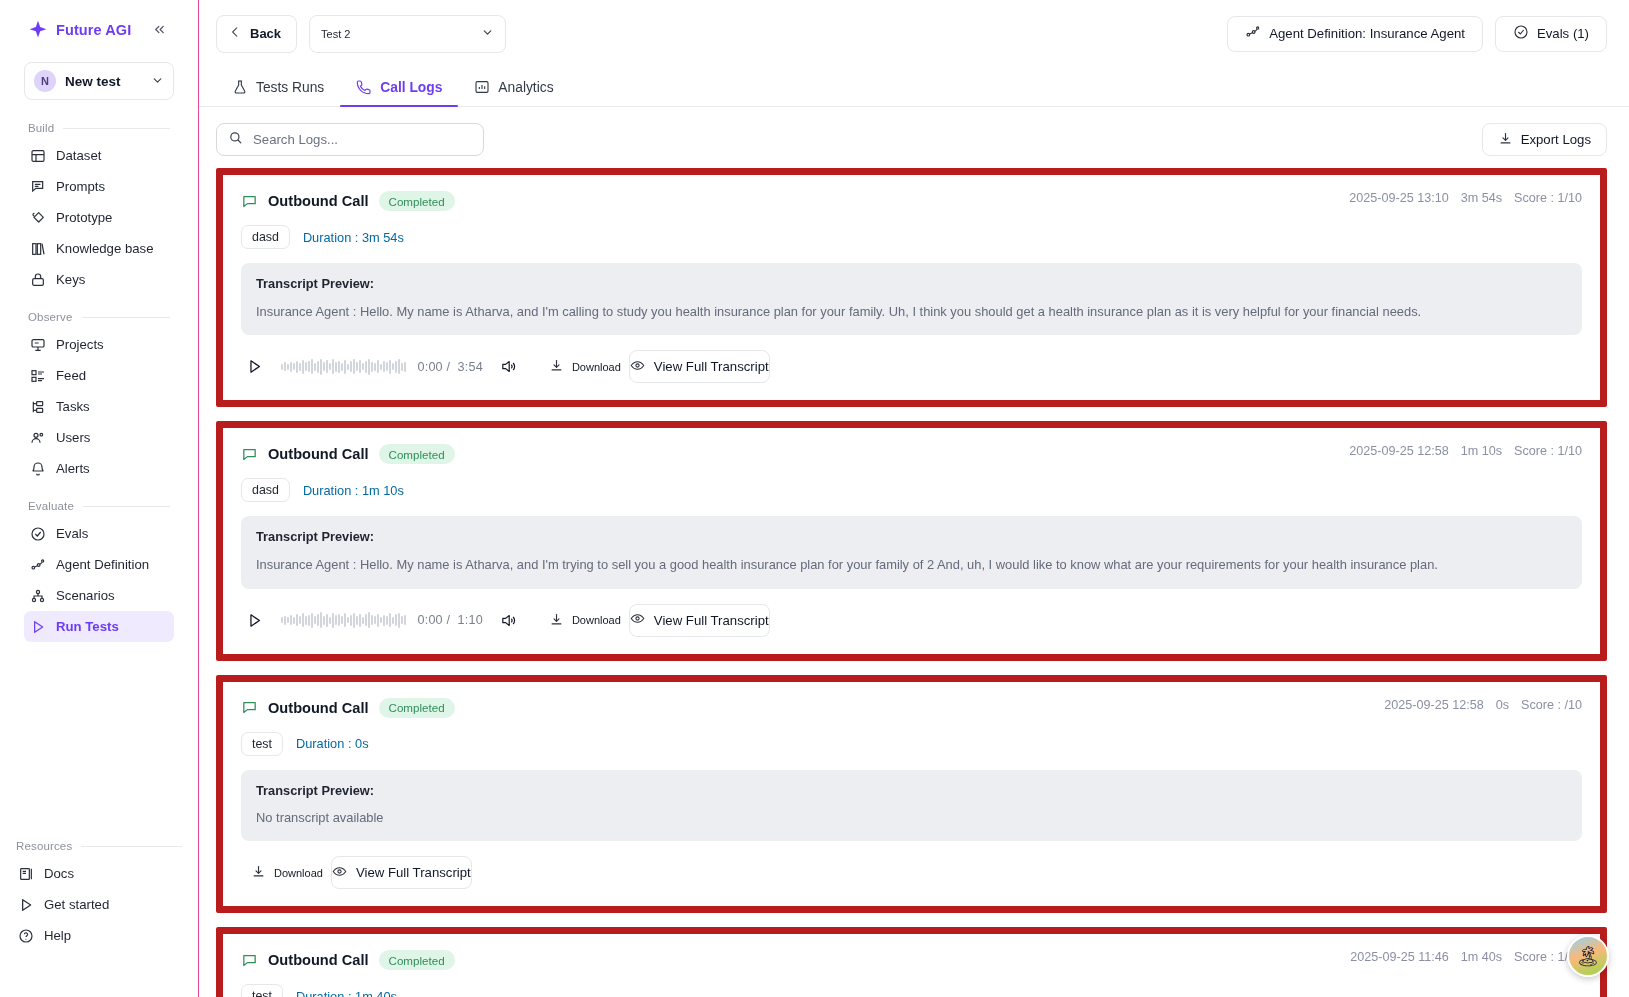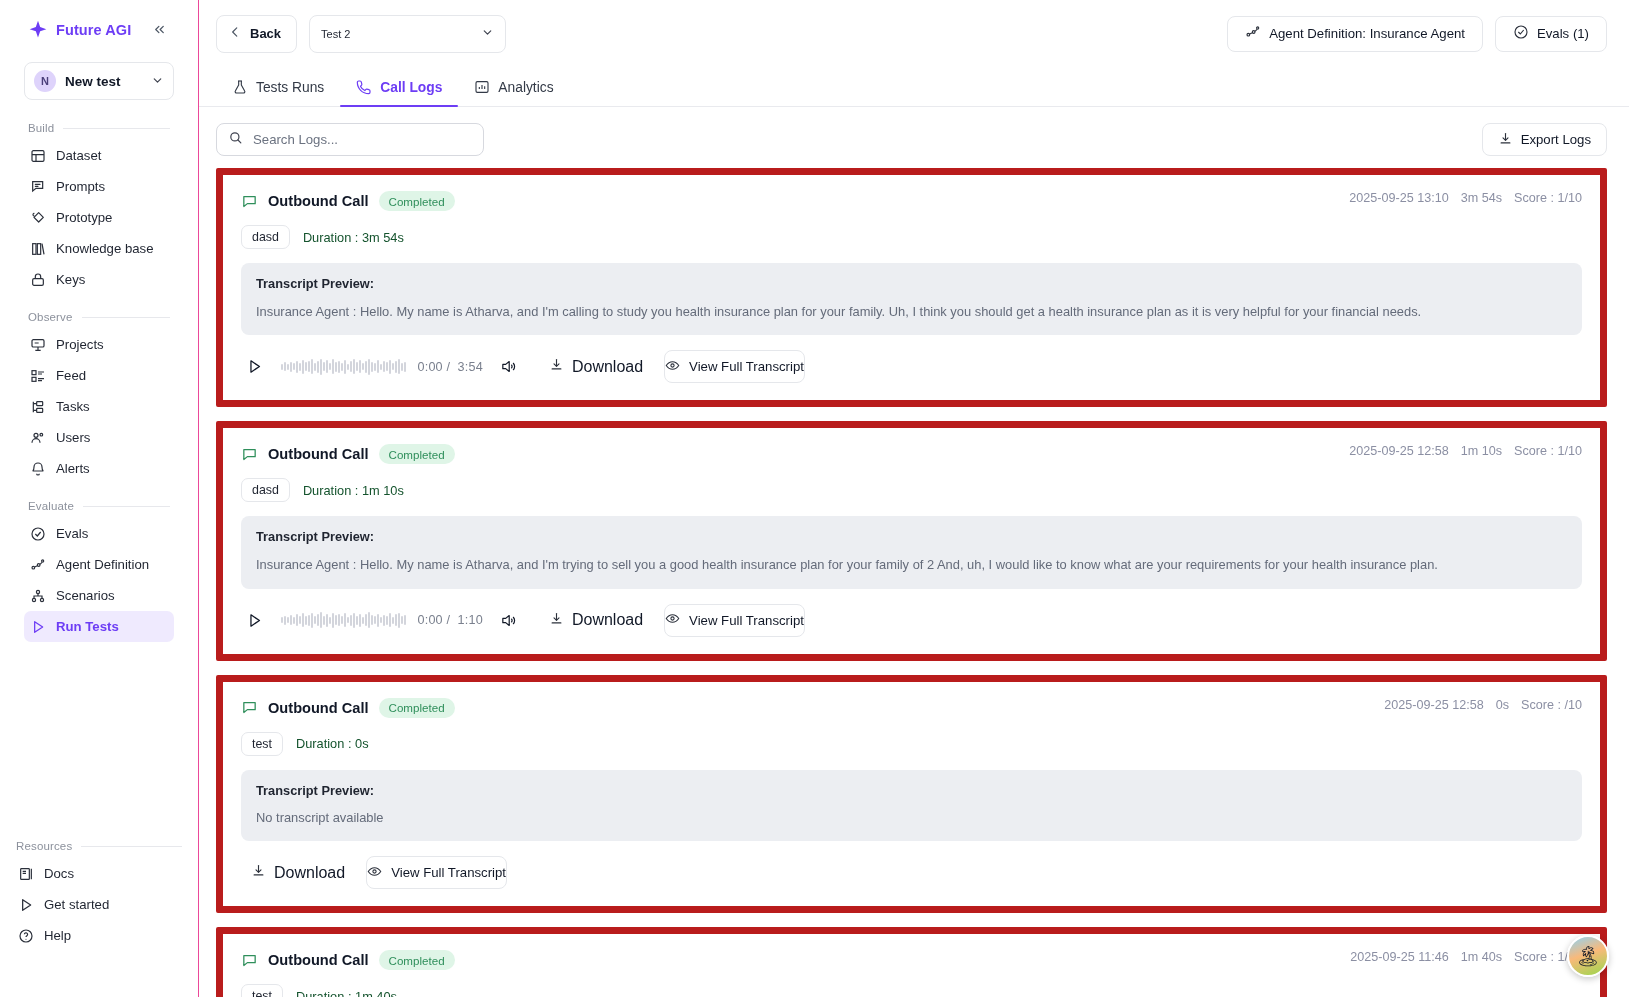--- a/index.html
+++ b/index.html
@@ -142,21 +142,21 @@
   }
   .card-meta {
     margin-left: auto; display: flex; align-items: center; gap: 12px;
     font-size: 12.6px; color: #8b8fa3;
   }
   .tagrow { display: flex; align-items: center; gap: 13px; margin-top: 14px; }
   .tag {
     border: 1px solid #e5e7eb; border-radius: 7px;
     padding: 4px 10px; font-size: 12.4px; color: #1f2430;
   }
-  .duration-txt { font-size: 12.8px; color: #14532d; text-align: center; }
+  .duration-txt { font-size: 12.8px; color: #0369a1; text-align: center; }
 
   .transcript {
     margin-top: 14px; background: #eceef2; border-radius: 8px;
     padding: 13px 15px 15px 15px;
   }
   .transcript-label { font-size: 12.8px; font-weight: 700; color: #1f2430; }
   .transcript-text { margin-top: 12px; font-size: 12.9px; color: #646b7a; line-height: 1.35; }
   .transcript-text.empty { margin-top: 11px; }
 
   .actions { display: flex; align-items: center; gap: 0; margin-top: 15px; }
@@ -167,21 +167,21 @@
   .waveform { display: flex; align-items: center; gap: 1.5px; height: 17px; margin: 0 12px 0 14px; }
   .waveform i { display: block; width: 1.5px; background: #d3d5dc; border-radius: 1px; }
   .time-txt { font-size: 12.6px; color: #7a808e; margin-right: 14px; letter-spacing:.2px;}
   .vol-btn {
     width: 24px; height: 24px; display:flex; align-items:center; justify-content:center;
     cursor: pointer; color: #111827; margin-right: 20px;
   }
   .dl-btn {
     display: inline-flex; align-items: center; gap: 8px;
     background: none; border: none; cursor: pointer;
-    font-family: inherit; font-size: 16px; color: #111827; padding: 6px 8px; margin-right: 13px;
+    font-family: inherit; font-size: 11px; color: #111827; padding: 6px 8px; 
   }
   .vft-btn { height: 33px; padding: 0 0; font-size: 13.2px; gap: 9px; }
   .actions.no-audio { gap: 0; }
   .actions.no-audio .dl-btn { margin-left: 2px; }
 
   .fab {
     position: absolute; right: 20px; bottom: 20px;
     width: 42px; height: 42px; border-radius: 50%;
     background: linear-gradient(160deg,#8fd3f4 0%,#f9b97a 45%,#9ad84b 100%);
     border: 2px solid #fff;

